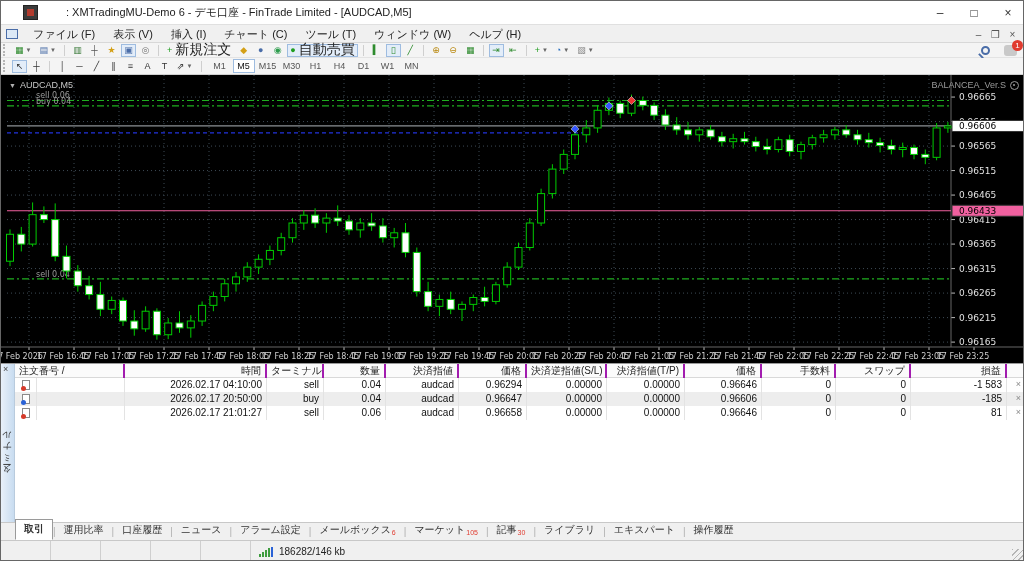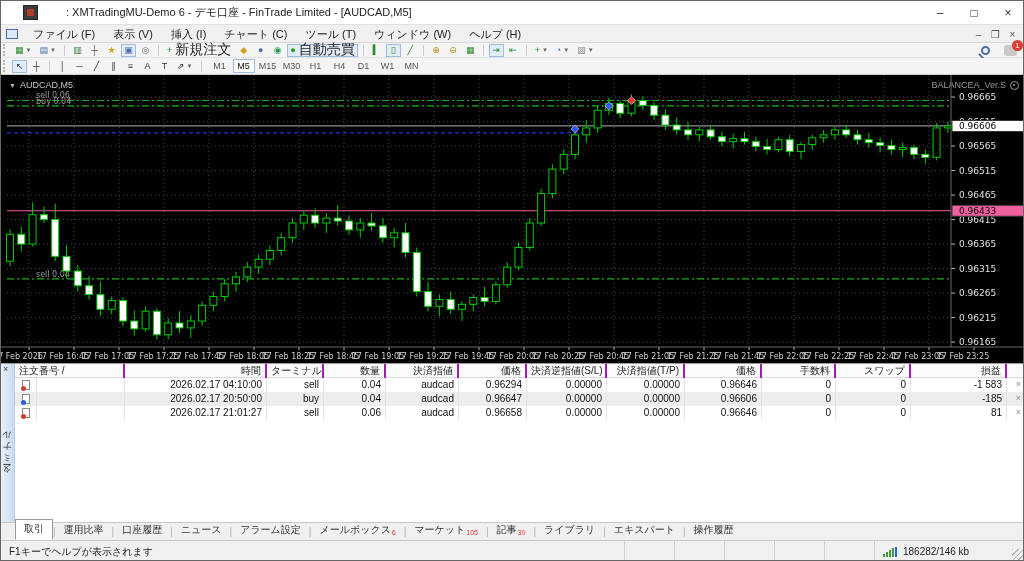--- a/index.html
+++ b/index.html
@@ -79,21 +79,21 @@
   .balance-row { position:absolute; left:14px; top:56px; width:1010px; height:15px; background:#d9d9d9;
                  border-top:1px solid #c0c0c0; border-bottom:1px solid #c0c0c0;
                  font-size:10px; font-weight:bold; color:#111; line-height:14px; white-space:nowrap; }
   .balance-ico { display:inline-block; width:9px; height:9px; border-radius:50%; background:#e06a1f;
                  margin:0 6px 0 5px; vertical-align:-1px; }
   .balance-total { position:absolute; right:22px; top:0; font-weight:bold; }
   
   .tabrow { position:absolute; left:0; top:521px; width:1024px; height:18px; background:#f0f0f0;
             border-top:1px solid #c8c8c8; display:flex; align-items:flex-end; padding-left:14px; }
   .tab { font-size:10px; color:#333; padding:2px 8px 3px; position:relative; white-space:nowrap; }
-  .tab.active { background:#ffffff; border:1px solid #9a9a9a; border-bottom:1px solid #fff; font-weight:normal; }
+  .tab.active { background:#ffffff; border:1px solid #9a9a9a; border-bottom:1px solid #fff; font-weight:bold; }
   .tab .badge { color:#e03b2f; font-size:7px; vertical-align:-2px; margin-left:1px; }
   .tabdiv { color:#b0b0b0; font-size:10px; padding-bottom:3px; }
   
   .statusbar { position:absolute; left:0; top:539px; width:1024px; height:22px; background:#f0f0f0;
                border-top:1px solid #c8c8c8; display:flex; align-items:center; font-size:10px; color:#222; }
   .scell { height:100%; display:flex; align-items:center; padding:0 8px; border-right:1px solid #cfcfcf; flex:none; }
   .scell.help { flex:1 1 auto; }
   .conn-bars { display:inline-flex; align-items:flex-end; height:10px; margin-right:5px; }
   .conn-bars i { width:2px; margin-right:1px; background:#3f9d3f; display:block; }
   .resize-grip { position:absolute; right:1px; bottom:1px; width:12px; height:12px;
@@ -661,21 +661,20 @@
       <span class="tab">記事<span class="badge">30</span></span>
       <span class="tabdiv">|</span>
       <span class="tab">ライブラリ</span>
       <span class="tabdiv">|</span>
       <span class="tab">エキスパート</span>
       <span class="tabdiv">|</span>
       <span class="tab">操作履歴</span>
     </div>
 
   <div class="statusbar">
-    <div class="scell help">F1キーでヘルプが表示されます</div>
     <div class="scell" style="width:50px;"></div>
     <div class="scell" style="width:50px;"></div>
     <div class="scell" style="width:50px;"></div>
     <div class="scell" style="width:50px;"></div>
     <div class="scell" style="width:50px;"></div>
     <div class="scell" style="width:150px; border-right:none;">
       <span class="conn-bars">
         <i style="height:3px"></i>
           <i style="height:5px"></i>
           <i style="height:7px"></i>

